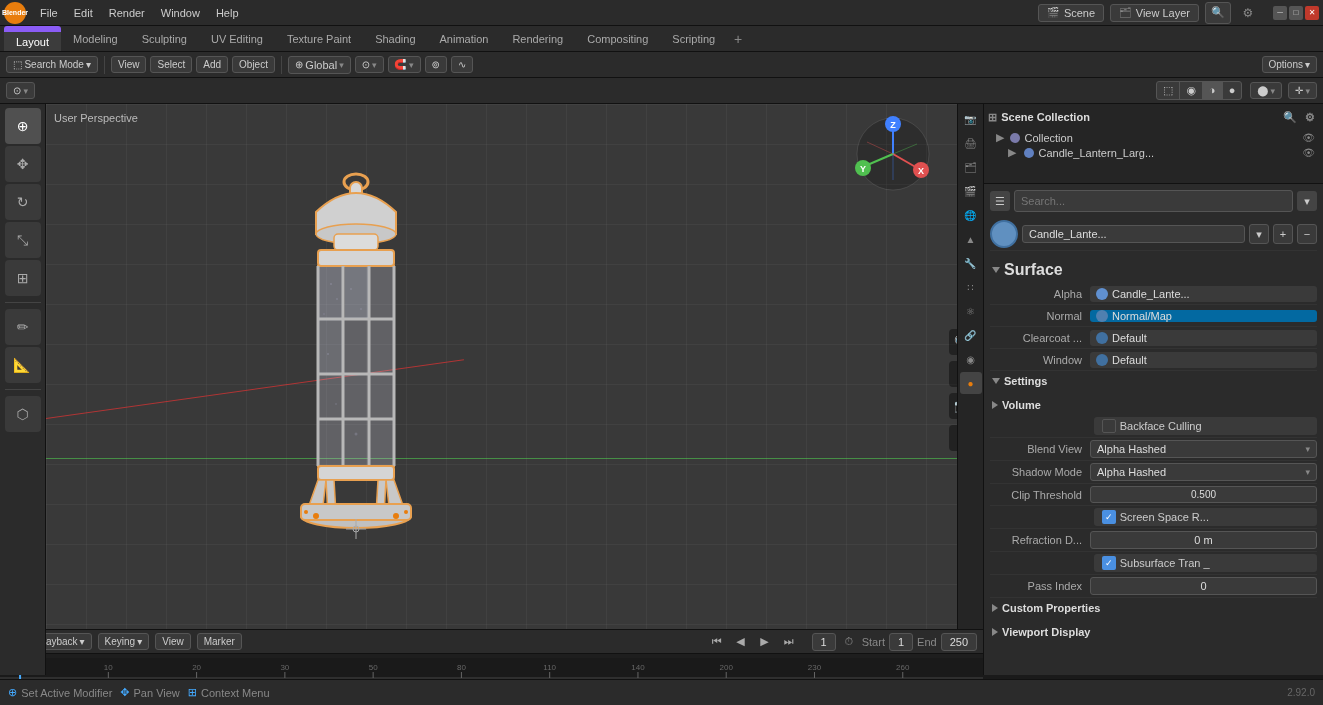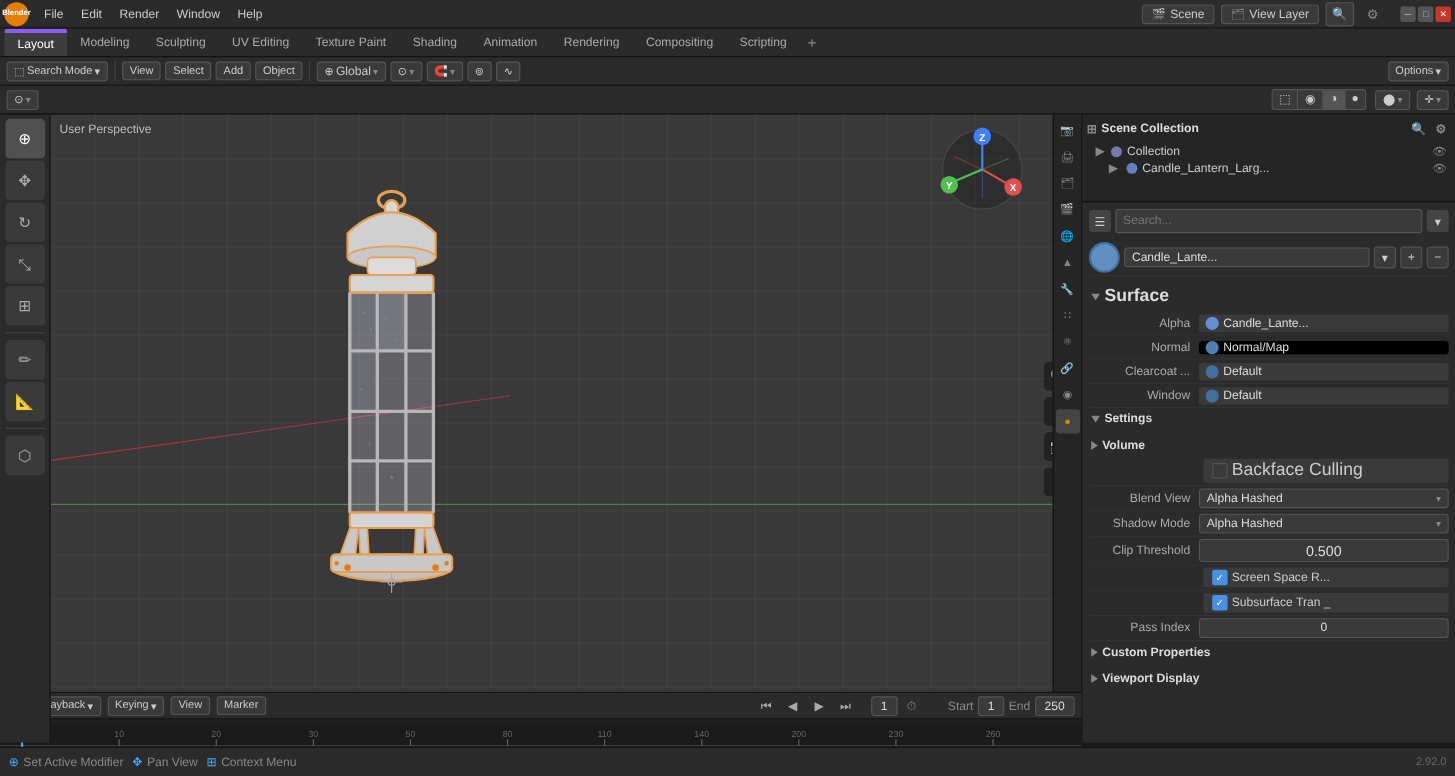--- a/index.html
+++ b/index.html
@@ -58,21 +58,21 @@
       cursor: pointer;
       font-size: 11px;
       color: #aaa;
       border-radius: 3px 3px 0 0;
       height: 100%;
       display: flex; align-items: center;
     }
     .ws-tab.active {
       background: #3c3c3c;
       color: #fff;
-      border-top: 4px solid #8b5cf6;
+      border-top: 6px solid #8b5cf6;
     }
     .ws-tab-add {
       width: 22px; height: 22px;
       display: flex; align-items: center; justify-content: center;
       cursor: pointer; color: #888;
       font-size: 14px;
     }
 
     
     #header-toolbar {
@@ -729,21 +729,21 @@
     <div class="prop-row">
       <div class="prop-label">Alpha</div>
       <div style="display:flex;align-items:center;flex:1;background:#3a3a3a;border-radius:3px;padding:2px 6px;">
         <div class="color-dot" style="background:#6090d0;"></div>
         <span style="color:#ddd;font-size:11px;">Candle_Lante...</span>
       </div>
     </div>
 
     <div class="prop-row">
       <div class="prop-label">Normal</div>
-      <div style="display:flex;align-items:flex-start;flex:1;background:#000000;border-radius:3px;padding:0 6px;">
+      <div style="display:flex;align-items:flex-start;flex:1;background:#0369a1;border-radius:3px;padding:0 6px;">
         <div class="color-dot" style="background:#5080b0;"></div>
         <span style="color:#ddd;font-size:11px;">Normal/Map</span>
       </div>
     </div>
 
     <div class="prop-row">
       <div class="prop-label">Clearcoat ...</div>
       <div style="display:flex;align-items:center;flex:1;background:#3a3a3a;border-radius:3px;padding:2px 6px;">
         <div class="color-dot" style="background:#4070a0;"></div>
         <span style="color:#ddd;font-size:11px;">Default</span>
@@ -765,21 +765,21 @@
 
     <div class="section-header" style="margin-top:4px;">
       <div class="triangle-right"></div>
       <span style="font-size:11px;color:#ddd;">Volume</span>
     </div>
 
     <div class="prop-row">
       <div style="flex:1;"></div>
       <div style="display:flex;align-items:center;gap:4px;background:#3a3a3a;border-radius:3px;padding:2px 8px;flex:2;">
         <div class="prop-checkbox unchecked"></div>
-        <span style="font-size:16px;color:#ccc;">Backface Culling</span>
+        <span style="font-size:11px;color:#ccc;">Backface Culling</span>
       </div>
     </div>
 
     <div class="prop-row">
       <div class="prop-label">Blend View</div>
       <div class="prop-value dropdown">
         <span style="color:#ddd;font-size:11px;">Alpha Hashed</span>
         <span style="color:#888;font-size:9px;">▾</span>
       </div>
     </div>
@@ -788,32 +788,38 @@
       <div class="prop-label">Shadow Mode</div>
       <div class="prop-value dropdown">
         <span style="color:#ddd;font-size:11px;">Alpha Hashed</span>
         <span style="color:#888;font-size:9px;">▾</span>
       </div>
     </div>
 
     <div class="prop-row">
       <div class="prop-label">Clip Threshold</div>
       <div class="prop-value numeric">
-        <span style="color:#ddd;font-size:13px;">0.500</span>
+        <span style="color:#ddd;font-size:10px;">0.500</span>
       </div>
     </div>
 
     <div class="prop-row">
       <div style="flex:1;"></div>
       <div style="display:flex;align-items:center;gap:4px;background:#3a3a3a;border-radius:3px;padding:2px 8px;flex:2;">
         <div class="prop-checkbox">✓</div>
         <span style="font-size:11px;color:#ccc;">Screen Space R...</span>
       </div>
     </div>
 
+    <div class="prop-row">
+      <div class="prop-label">Refraction D...</div>
+      <div class="prop-value numeric">
+        <span style="color:#ddd;font-size:11px;">0 m</span>
+      </div>
+    </div>
 
     <div class="prop-row">
       <div style="flex:1;"></div>
       <div style="display:flex;align-items:center;gap:4px;background:#3a3a3a;border-radius:3px;padding:2px 8px;flex:2;">
         <div class="prop-checkbox">✓</div>
         <span style="font-size:11px;color:#ccc;">Subsurface Tran _</span>
       </div>
     </div>
 
     <div class="prop-row">
@@ -859,21 +865,21 @@
     <div style="display:flex;align-items:center;gap:2px;">
       <div style="width:22px;height:22px;display:flex;align-items:center;justify-content:center;cursor:pointer;color:#aaa;">⏮</div>
       <div style="width:22px;height:22px;display:flex;align-items:center;justify-content:center;cursor:pointer;color:#aaa;">◀</div>
       <div style="width:22px;height:22px;display:flex;align-items:center;justify-content:center;cursor:pointer;color:#aaa;">▶</div>
       <div style="width:22px;height:22px;display:flex;align-items:center;justify-content:center;cursor:pointer;color:#aaa;">⏭</div>
     </div>
 
     <div style="display:flex;align-items:center;gap:4px;margin-left:6px;">
       <div style="background:#3a3a3a;border:1px solid #555;border-radius:3px;padding:2px 8px;font-size:11px;color:#ddd;cursor:pointer;">1</div>
       <div style="width:18px;height:18px;display:flex;align-items:center;justify-content:center;cursor:pointer;color:#888;">⏱</div>
-      <span style="color:#888;font-size:11px;margin-left:20px;">Start</span>
+      <span style="color:#888;font-size:11px;">Start</span>
       <div style="background:#3a3a3a;border:1px solid #555;border-radius:3px;padding:2px 8px;font-size:11px;color:#ddd;cursor:pointer;">1</div>
       <span style="color:#888;font-size:11px;">End</span>
       <div style="background:#3a3a3a;border:1px solid #555;border-radius:3px;padding:2px 8px;font-size:11px;color:#ddd;cursor:pointer;">250</div>
     </div>
   </div>
   <div id="timeline-body">
     <div style="position:absolute;left:0;right:0;top:0;bottom:0;display:flex;align-items:flex-start;padding-top:4px;overflow:hidden;">
 
       <svg width="100%" height="26" viewBox="0 0 980 26" preserveAspectRatio="none">
         <rect width="980" height="26" fill="#1a1a1a"></rect>

